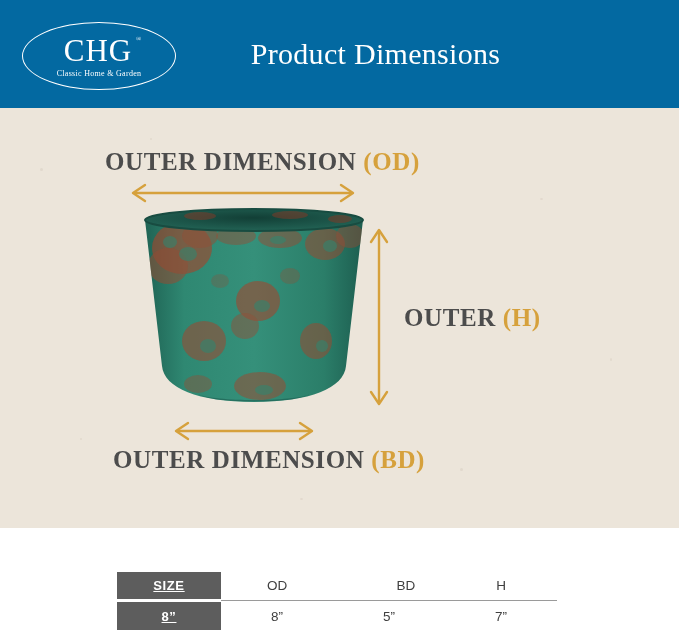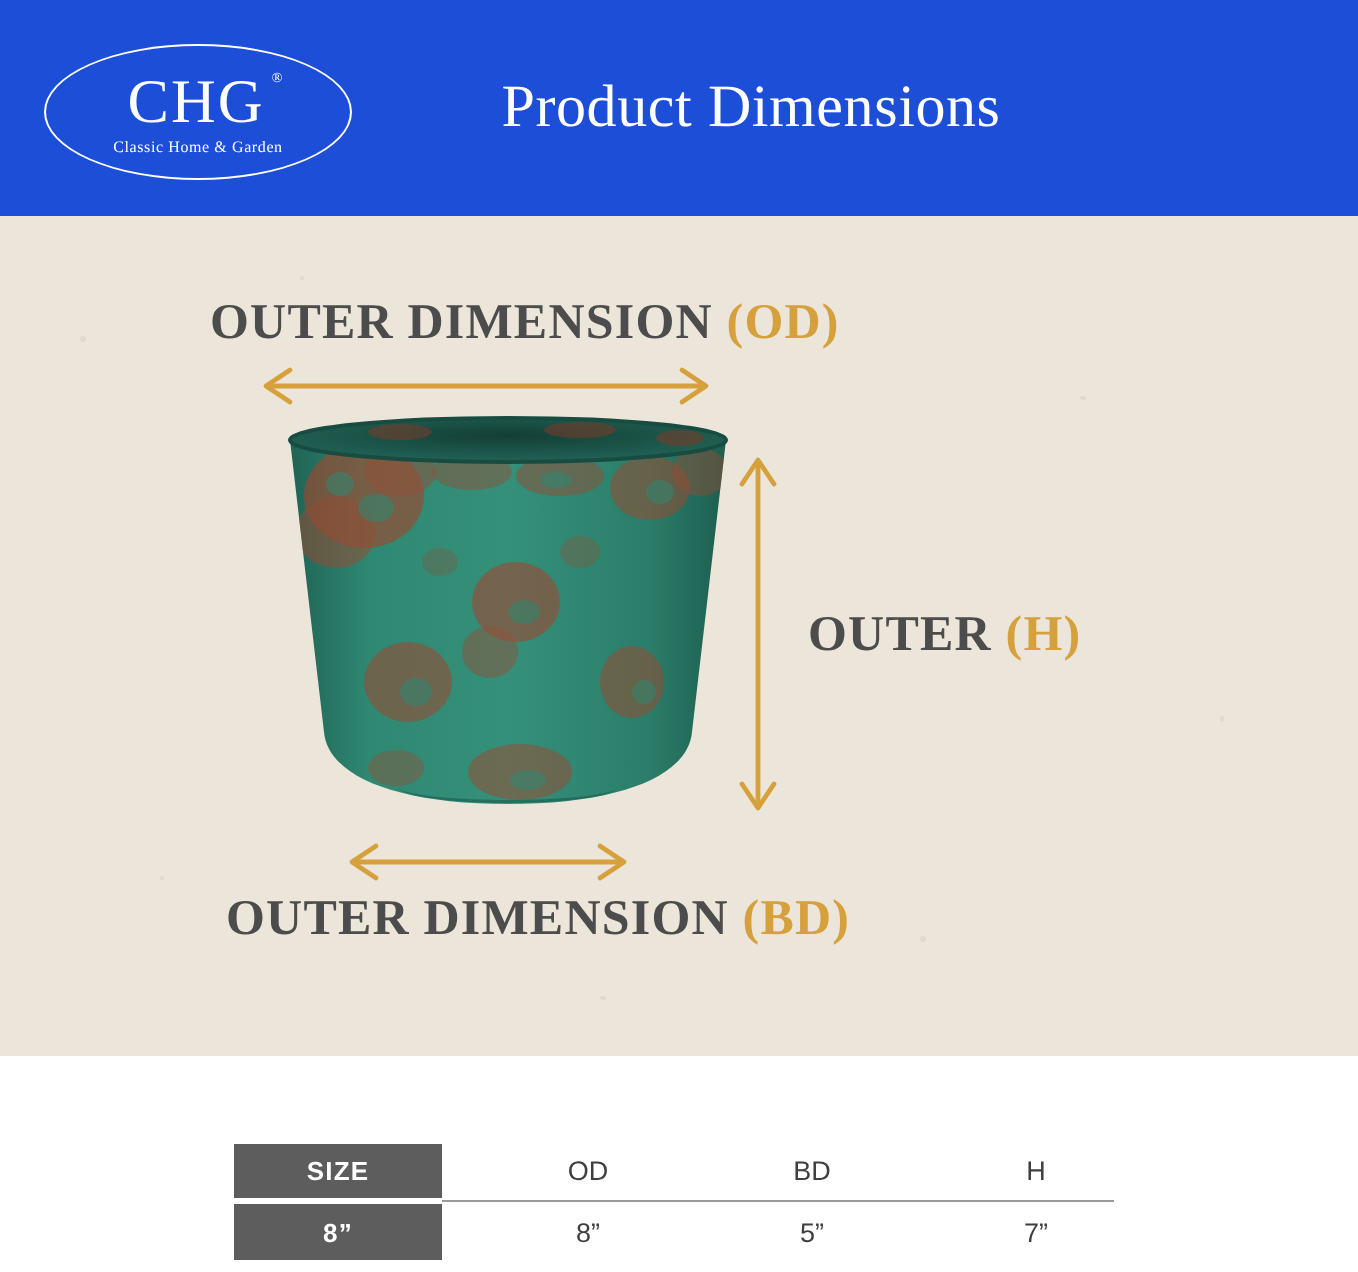--- a/index.html
+++ b/index.html
@@ -6,21 +6,21 @@
   body{
     width:679px;height:636px;background:#ffffff;
     font-family:"Liberation Sans", sans-serif;
     overflow:hidden;position:relative;
   }
   #page{position:relative;width:679px;height:636px;overflow:hidden;background:#fff;}
 
   
   .header{
     position:absolute;left:0;top:0;width:679px;height:108px;
-    background:#1d4ed8;
+    background:#0369a1;
   }
   .logo-oval{
     position:absolute;left:22px;top:22px;width:152px;height:66px;
     border:1.6px solid #ffffff;border-radius:50%;
     display:flex;flex-direction:column;align-items:center;justify-content:center;
   }
   .logo-chg{
     font-family:"Liberation Serif", serif;
     color:#ffffff;font-size:31px;letter-spacing:1px;line-height:1;
     position:relative;padding-right:2px;
@@ -69,27 +69,27 @@
   
   .pot-wrap{position:absolute;left:140px;top:206px;width:228px;height:208px;}
 
   
   .table{
     position:absolute;left:117px;top:572px;width:440px;height:60px;
   }
   .size-cell{
     position:absolute;left:0;width:104px;background:#5d5d5d;
     color:#ffffff;font-size:13px;font-weight:bold;letter-spacing:.6px;
-    display:flex;align-items:center;justify-content:center;
+    display:flex;align-items:center;justify-content:center;text-decoration:underline;
   }
   #size-head{top:0;height:27px;}
   #size-val{top:30px;height:28px;}
   .cell{
     position:absolute;color:#3f3f3f;font-size:13.5px;
-    display:flex;align-items:center;justify-content:center;margin-left:17px;
+    display:flex;align-items:center;justify-content:center;
   }
   .head-cell{top:0;height:27px;}
   .val-cell{top:30px;height:28px;}
   .rule{position:absolute;left:104px;top:28px;width:336px;height:1px;background:#9a9a9a;}
 </style>
 </head>
 <body>
 
 <div id="page">
 
@@ -220,21 +220,21 @@
       <ellipse cx="114" cy="194" rx="58" ry="7" fill="#1b5causentinel" opacity="0"></ellipse>
       <path d="M58,188 C72,196 156,196 170,188 C156,198 72,198 58,188 Z" fill="#19564a" opacity=".55"></path>
     </svg>
   </div>
 
   <div class="table">
     <div class="size-cell" id="size-head">SIZE</div>
     <div class="size-cell" id="size-val">8”</div>
 
     <div class="cell head-cell" style="left:104px;width:112px;">OD</div>
-    <div class="cell head-cell" style="left:216px;width:112px;">BD</div>
+    <div class="cell head-cell" style="left:233px;width:112px;">BD</div>
     <div class="cell head-cell" style="left:328px;width:112px;">H</div>
 
     <div class="rule"></div>
 
     <div class="cell val-cell" style="left:104px;width:112px;">8”</div>
     <div class="cell val-cell" style="left:216px;width:112px;">5”</div>
     <div class="cell val-cell" style="left:328px;width:112px;">7”</div>
   </div>
 
 </div>

